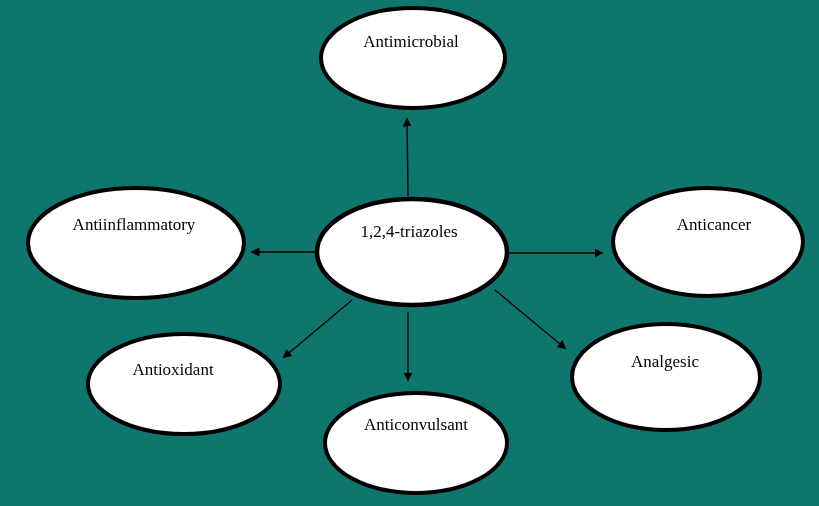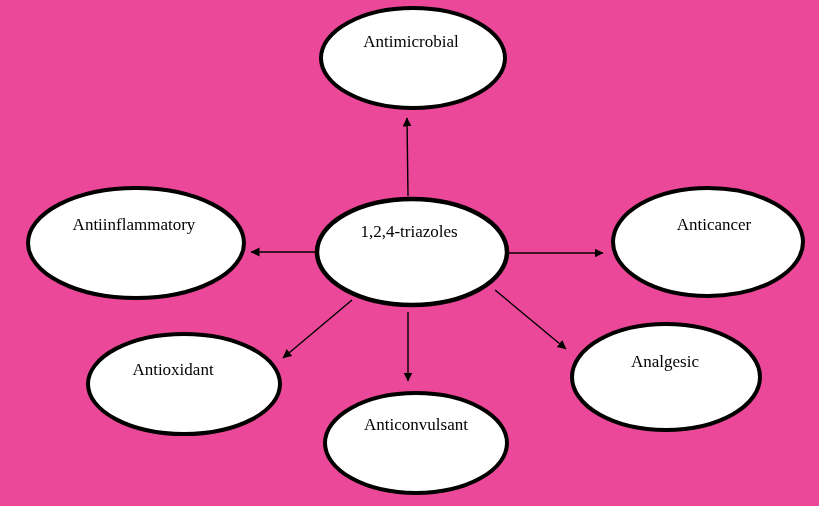--- a/index.html
+++ b/index.html
@@ -4,21 +4,21 @@
 <style>
   html, body {
     margin: 0;
     padding: 0;
     background: #ffffff;
   }
   .figure-canvas {
     position: relative;
     width: 819px;
     height: 506px;
-    background: #ec4899;
+    background: #0f766e;
     overflow: hidden;
   }
   svg {
     display: block;
   }
   .node-label {
     font-family: "Liberation Serif", "DejaVu Serif", serif;
     font-size: 17px;
   }
 </style>

